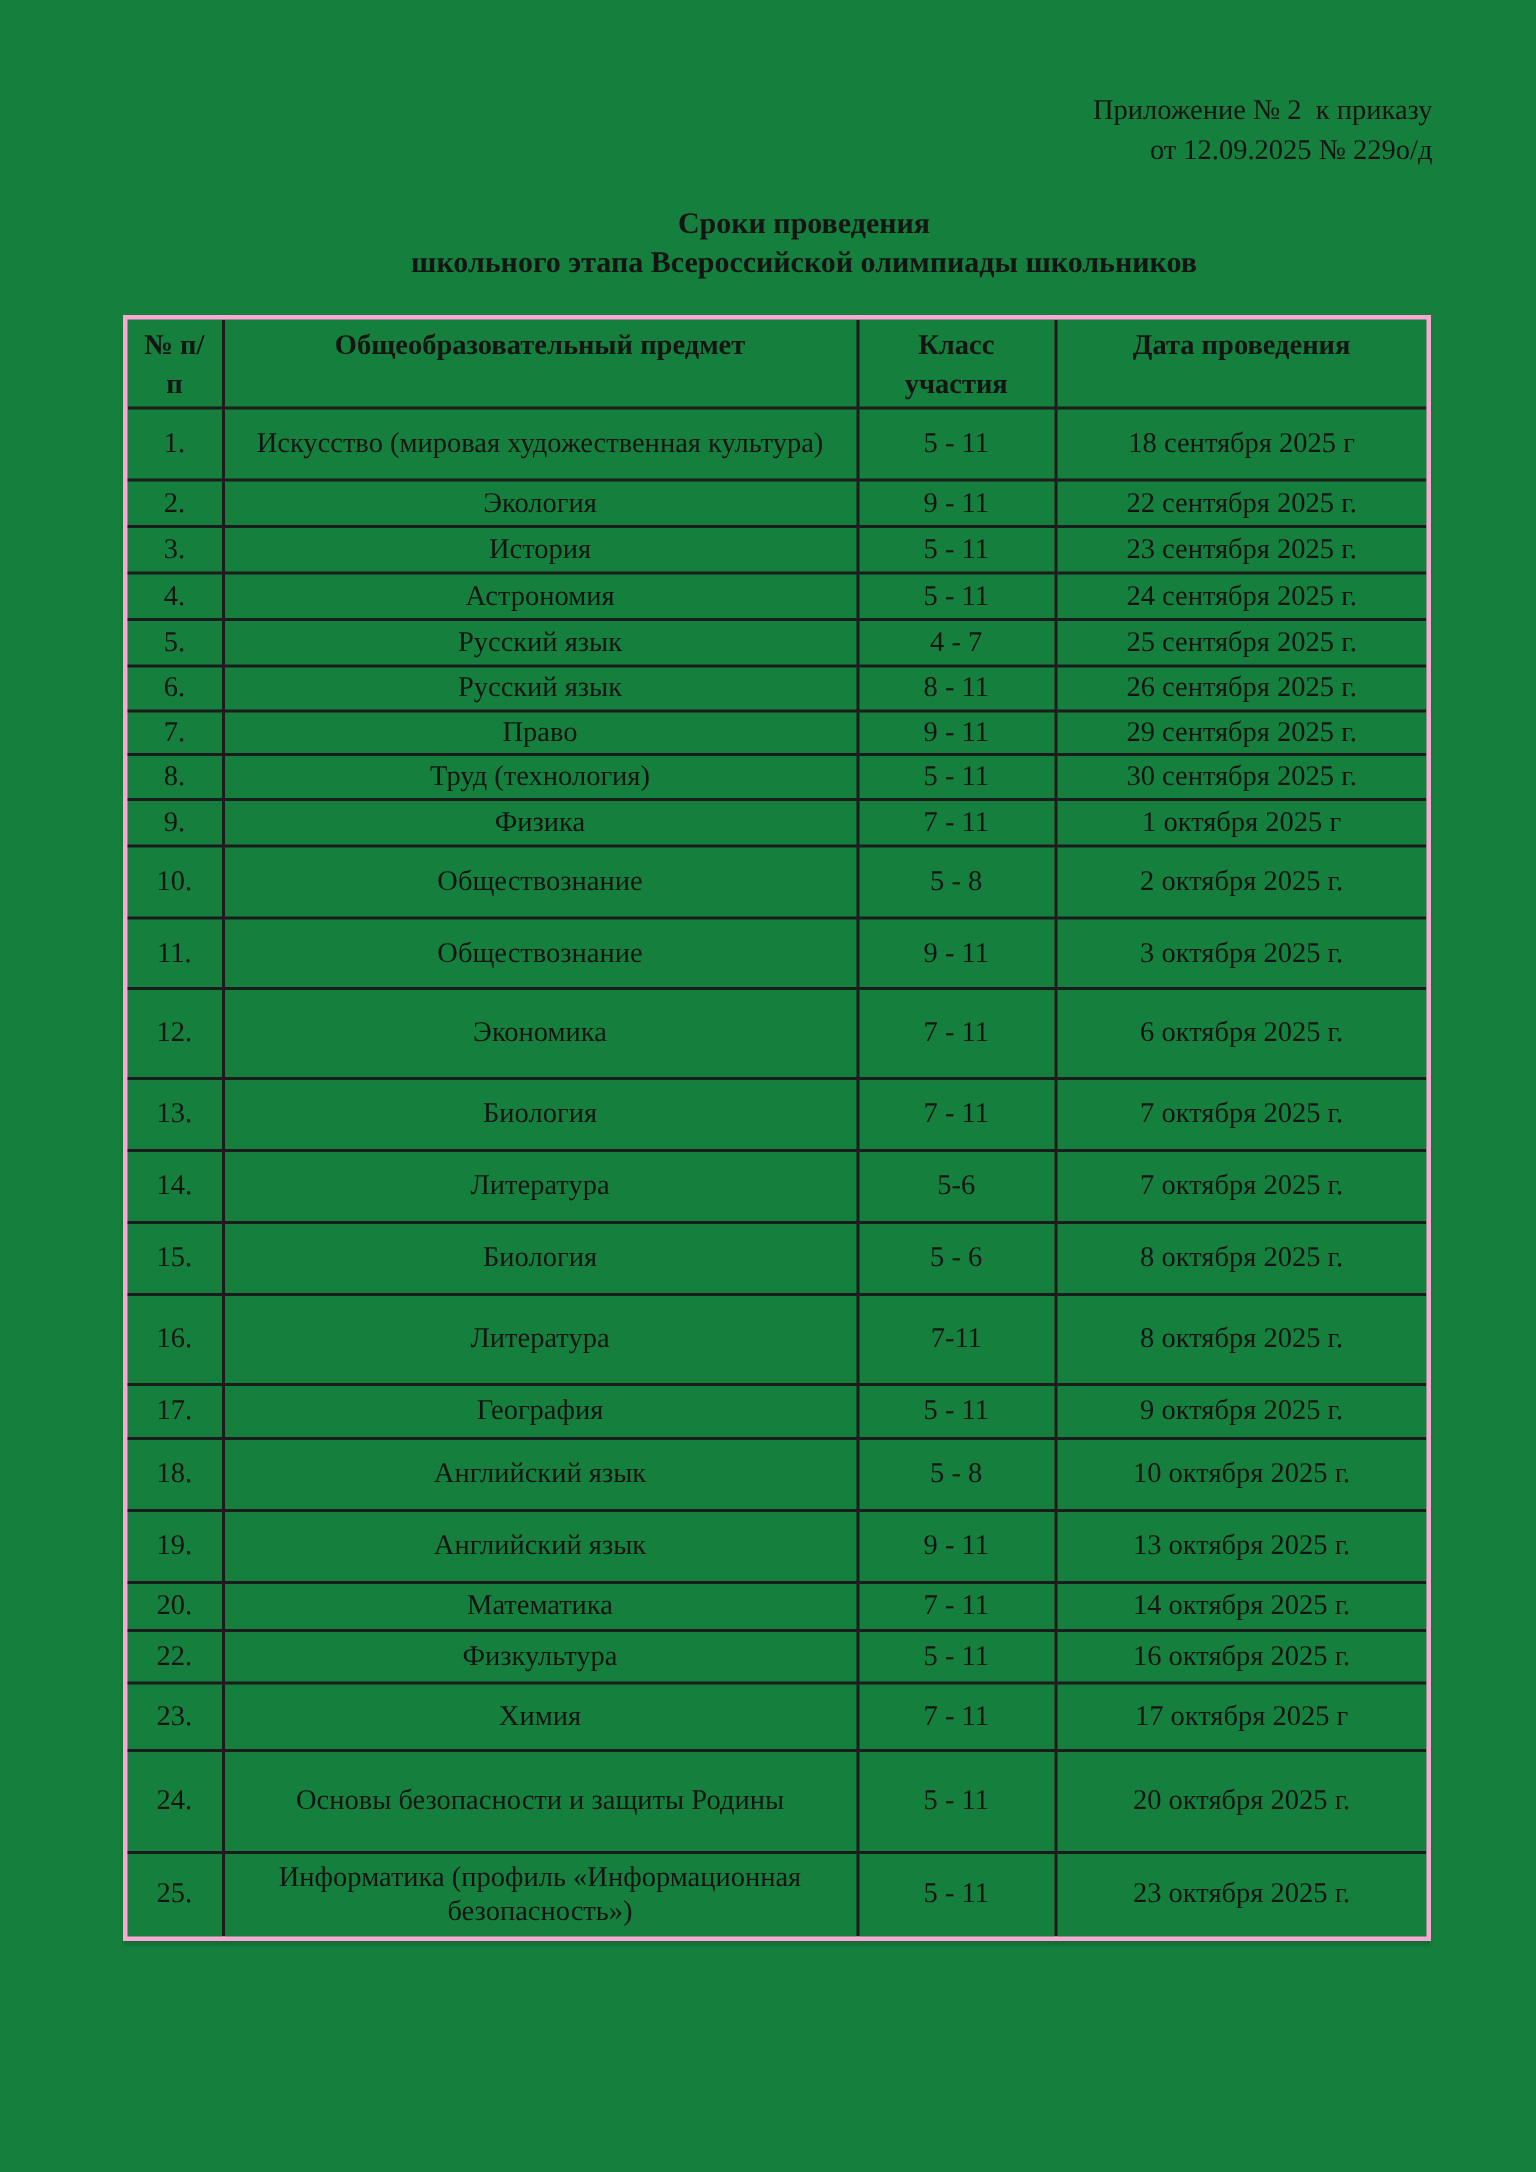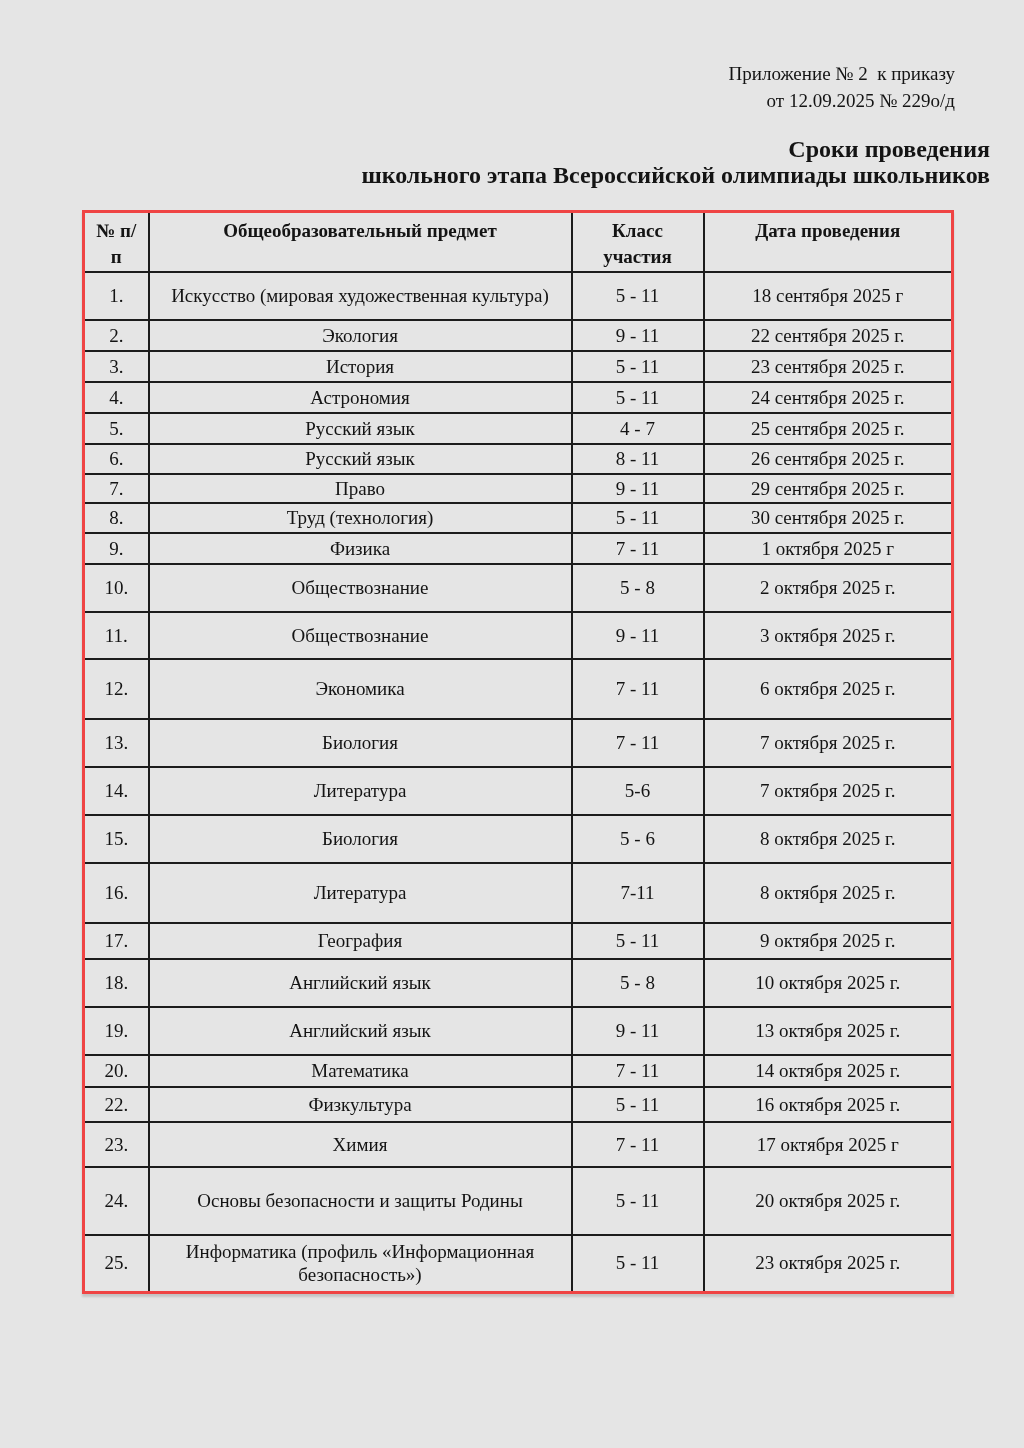--- a/index.html
+++ b/index.html
@@ -5,47 +5,47 @@
   * { margin: 0; padding: 0; box-sizing: border-box; }
   html, body {
     background: #ffffff;
     font-family: "Liberation Serif", "DejaVu Serif", serif;
     color: #141414;
   }
   .page {
     position: relative;
     width: 1024px;
     height: 1448px;
-    background: #e5e5e5;
+    background: #15803d;
     overflow: hidden;
   }
   .doc-annotation {
     padding-top: 60px;
     width: 955px;           
     text-align: right;
     font-size: 19px;
     line-height: 27px;
   }
   .doc-annotation div { white-space: pre; }
   .doc-title {
     margin-top: 22px;
     margin-left: 82px;
     width: 908px;            
-    text-align: right;
+    text-align: center;
     font-weight: bold;
-    font-size: 24px;
+    font-size: 20px;
     line-height: 26px;
   }
   table.schedule {
     margin-top: 22px;
     margin-left: 82px;
     width: 869px;
     border-collapse: collapse;
     table-layout: fixed;
-    border: 3px solid #ef4444;
+    border: 3px solid #f9a8d4;
     box-shadow: 0 3px 2px rgba(0,0,0,0.14);
   }
   table.schedule th, table.schedule td {
     border: 2px solid #1c1c1c;
     text-align: center;
     font-size: 19px;
     line-height: 1.18;
   }
   table.schedule th {
     font-weight: bold;

